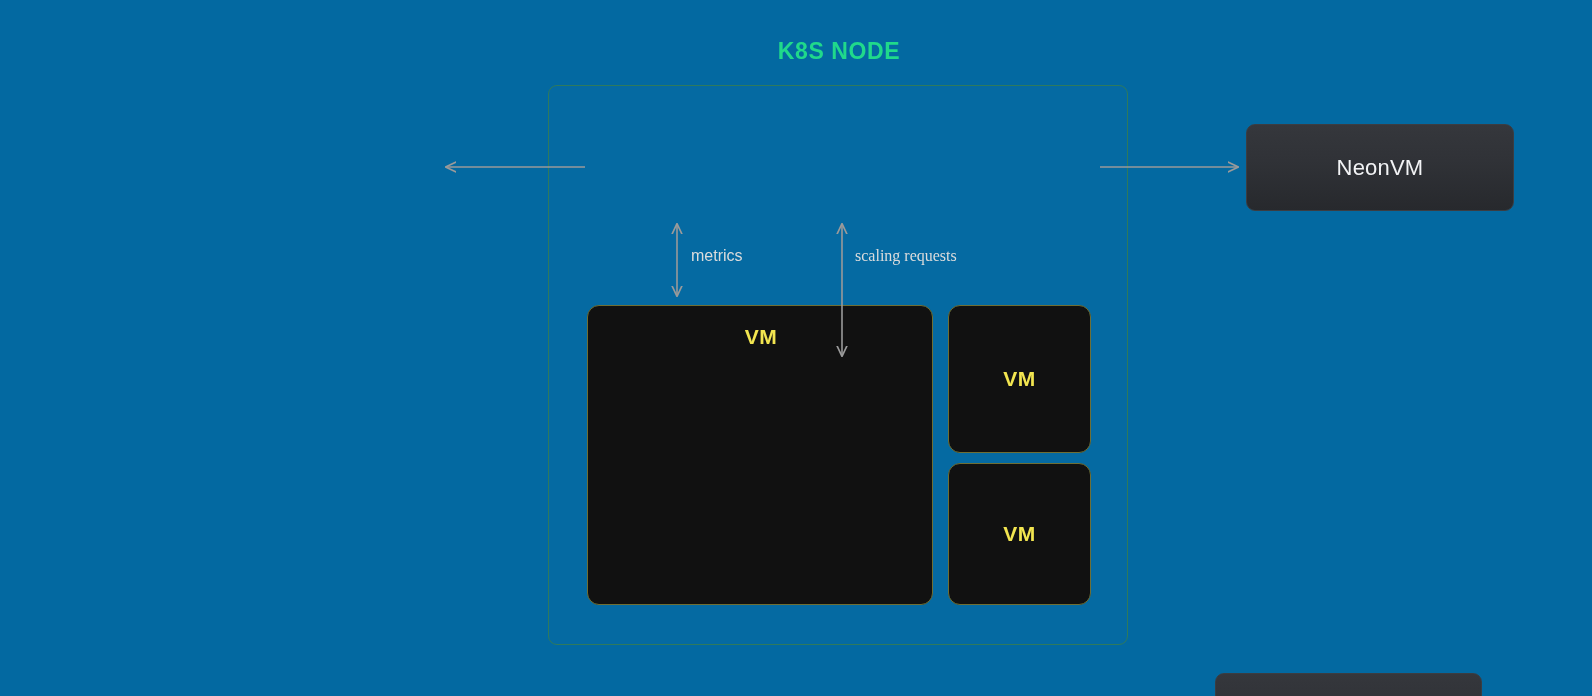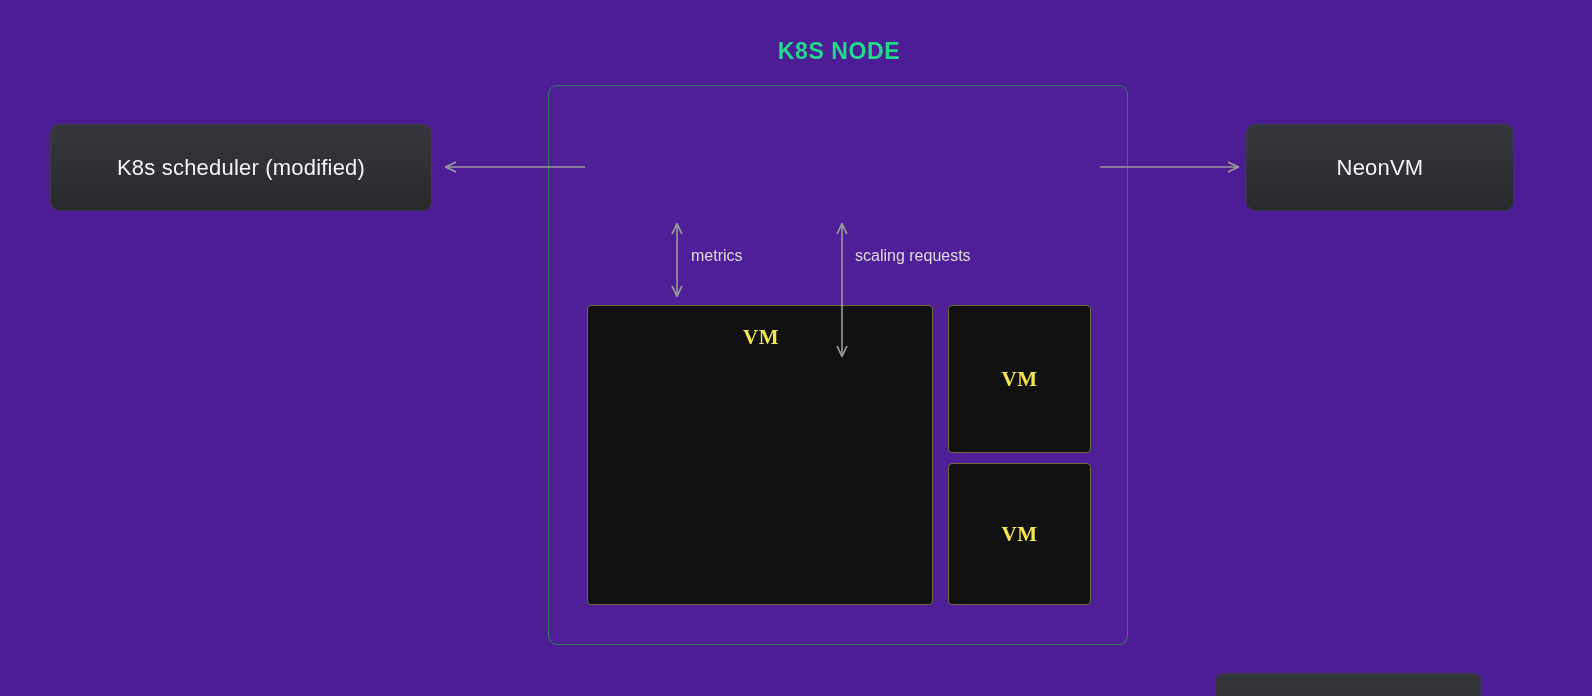--- a/index.html
+++ b/index.html
@@ -9,21 +9,21 @@
   }
   body {
     font-family: "Liberation Sans", sans-serif;
     -webkit-font-smoothing: antialiased;
   }
 
   #stage {
     position: relative;
     width: 1592px;
     height: 696px;
-    background: #4c1d95;
+    background: #0369a1;
     overflow: hidden;
   }
 
   
   .node-title {
     position: absolute;
     left: 548px;
     top: 38px;
     width: 582px;
     text-align: center;
@@ -85,23 +85,22 @@
     width: 267px;
     height: 85px;
     font-size: 21px;
   }
 
   
   .vm-box {
     position: absolute;
     box-sizing: border-box;
     border: 1.4px solid #6f6f34;
-    border-radius: 4px;
+    border-radius: 12px;
     background: #111111;
-    font-family: Liberation Serif, serif;
   }
   #vm-main {
     left: 587px;
     top: 305px;
     width: 346px;
     height: 300px;
   }
   #vm-second {
     left: 948px;
     top: 305px;
@@ -138,42 +137,41 @@
   }
 
   
   .edge-label {
     position: absolute;
     color: #dcdcdc;
     font-size: 16px;
     white-space: nowrap;
   }
   #metrics-label { left: 691px; top: 247px; }
-  #scaling-label { left: 855px; top: 247px; }
+  #scaling-label { left: 855px; top: 247px; font-family: Liberation Serif, serif; }
 
   
   #arrow-layer {
     position: absolute;
     left: 0;
     top: 0;
     width: 1592px;
     height: 696px;
     pointer-events: none;
   }
 </style>
 </head>
 <body>
 
 <div id="stage">
 
   <div class="node-title">K8S NODE</div>
 
   <div class="node-box"></div>
 
-  <div class="comp-box" id="scheduler-box">K8s scheduler (modified)</div>
 
   <div class="comp-box" id="neonvm-box">NeonVM</div>
 
 
   <div class="vm-box" id="vm-main">
     <div class="vm-label" id="vm-main-label">VM</div>
     <div class="comp-box" id="informant-box">vm-informant</div>
 
   </div>
 

